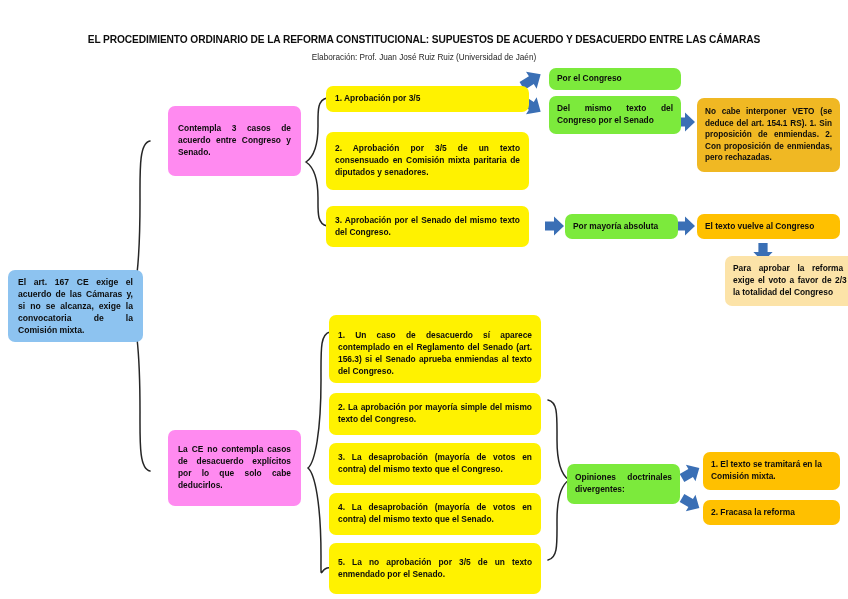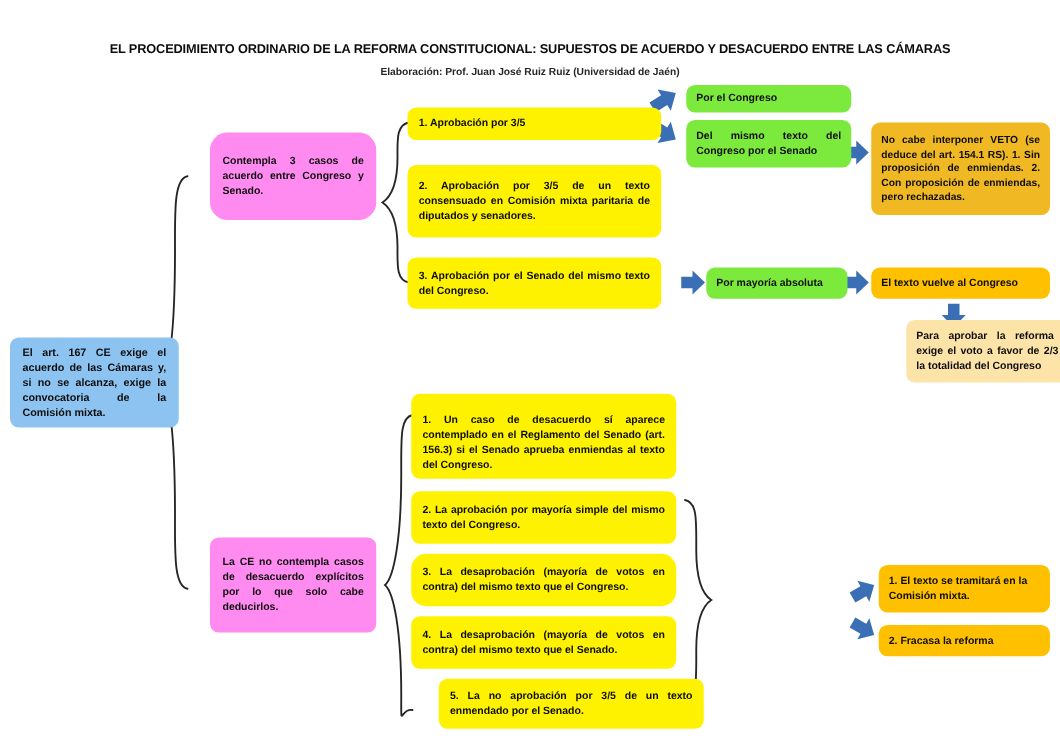--- a/index.html
+++ b/index.html
@@ -11,21 +11,21 @@
     position:relative;
   }
   #stage{position:absolute;left:0;top:0;width:848px;height:599px;}
 
   .hdr{position:absolute;left:0;top:0;width:848px;text-align:center;}
   .hdr .t1{
     font-size:10.2px;font-weight:bold;color:#0d0d0d;letter-spacing:-0.1px;
     position:absolute;left:0;top:34px;width:848px;
   }
   .hdr .t2{
-    font-size:8.2px;font-weight:bold;color:#262626;
+    font-size:8.2px;font-weight:normal;color:#262626;
     position:absolute;left:0;top:53px;width:848px;
   }
 
   .node{
     position:absolute;
     box-sizing:border-box;
     border-radius:7px;
     display:flex;
     align-items:center;
     color:#0d0d0d;
@@ -103,21 +103,21 @@
       <g transform="translate(682,498) rotate(30)">
         <path d="M0,-4.6 L10,-4.6 L10,-9.6 L20,0 L10,9.6 L10,4.6 L0,4.6 Z"></path>
       </g>
     </g>
   </svg>
 
   <div class="node blue ctr" style="left:8px;top:270px;width:135px;height:72px;padding:6px 10px;font-size:8.6px;">
     <div class="inner">El art. 167 CE exige el acuerdo de las Cámaras y, si no se alcanza, exige la convocatoria de la Comisión mixta.</div>
   </div>
 
-  <div class="node pink ctr" style="left:168px;top:106px;width:133px;height:70px;padding:6px 10px;font-size:8.4px;border-radius:14px;">
+  <div class="node pink ctr" style="left:168px;top:106px;width:133px;height:70px;padding:6px 10px;font-size:8.4px;">
     <div class="inner">Contempla 3 casos de acuerdo entre Congreso y Senado.</div>
   </div>
 
   <div class="node pink ctr" style="left:168px;top:430px;width:133px;height:76px;padding:6px 10px;font-size:8.4px;">
     <div class="inner">La CE no contempla casos de desacuerdo explícitos por lo que solo cabe deducirlos.</div>
   </div>
 
   <div class="node yellow left" style="left:326px;top:86px;width:203px;height:26px;padding:4px 9px;font-size:8.4px;">
     <div class="inner">1. Aprobación por 3/5</div>
   </div>
@@ -155,32 +155,35 @@
   </div>
 
   <div class="node yellow ctr" style="left:329px;top:315px;width:212px;height:68px;padding:5px 9px;font-size:8.4px;align-items:flex-end;">
     <div class="inner">1. Un caso de desacuerdo sí aparece contemplado en el Reglamento del Senado (art. 156.3) si el Senado aprueba enmiendas al texto del Congreso.</div>
   </div>
 
   <div class="node yellow ctr" style="left:329px;top:393px;width:212px;height:42px;padding:5px 9px;font-size:8.4px;">
     <div class="inner">2. La aprobación por mayoría simple del mismo texto del Congreso.</div>
   </div>
 
-  <div class="node yellow ctr" style="left:329px;top:443px;width:212px;height:42px;padding:5px 9px;font-size:8.4px;border-radius:12px;">
+  <div class="node yellow ctr" style="left:329px;top:443px;width:212px;height:42px;padding:5px 9px;font-size:8.4px;">
     <div class="inner">3. La desaprobación (mayoría de votos en contra) del mismo texto que el Congreso.</div>
   </div>
 
   <div class="node yellow ctr" style="left:329px;top:493px;width:212px;height:42px;padding:5px 9px;font-size:8.4px;">
     <div class="inner">4. La desaprobación (mayoría de votos en contra) del mismo texto que el Senado.</div>
   </div>
 
-  <div class="node yellow ctr" style="left:329px;top:543px;width:212px;height:40px;padding:5px 9px;font-size:8.4px;margin-left:22px;">
+  <div class="node yellow ctr" style="left:329px;top:543px;width:212px;height:51px;padding:5px 9px;font-size:8.4px;">
     <div class="inner">5. La no aprobación por 3/5 de un texto enmendado por el Senado.</div>
   </div>
 
+  <div class="node green ctr" style="left:567px;top:464px;width:113px;height:40px;padding:4px 8px;font-size:8.4px;">
+    <div class="inner">Opiniones doctrinales divergentes:</div>
+  </div>
 
   <div class="node orange left" style="left:703px;top:452px;width:137px;height:38px;padding:4px 8px;font-size:8.4px;">
     <div class="inner">1. El texto se tramitará en la Comisión mixta.</div>
   </div>
 
   <div class="node orange left" style="left:703px;top:500px;width:137px;height:25px;padding:3px 8px;font-size:8.4px;">
     <div class="inner">2. Fracasa la reforma</div>
   </div>
 
 </div>

